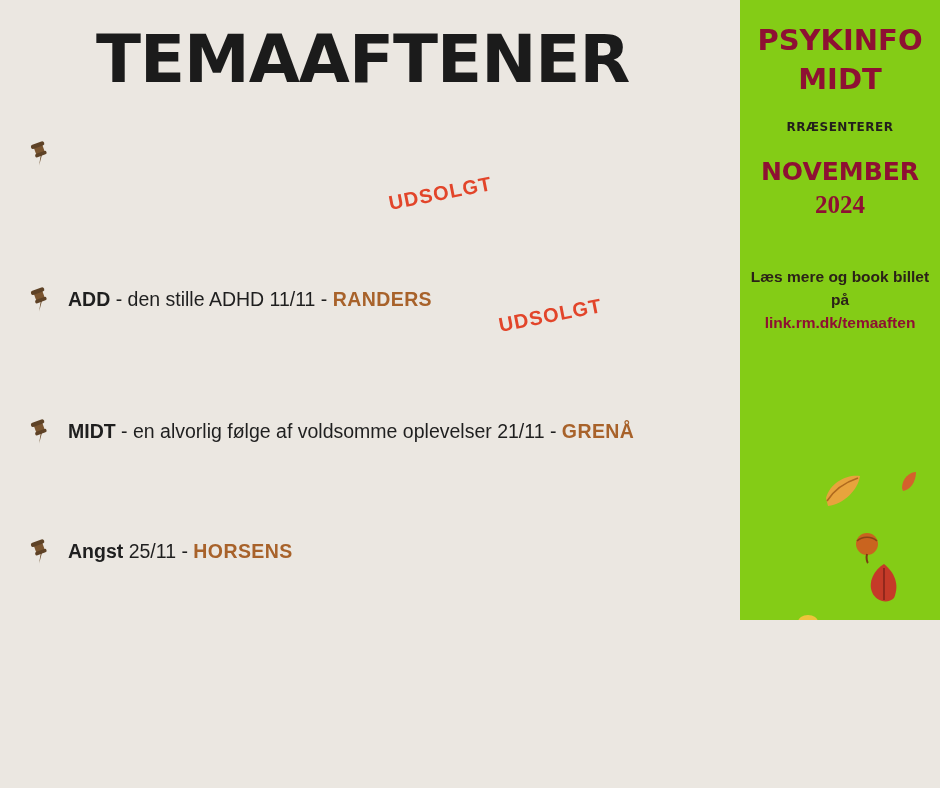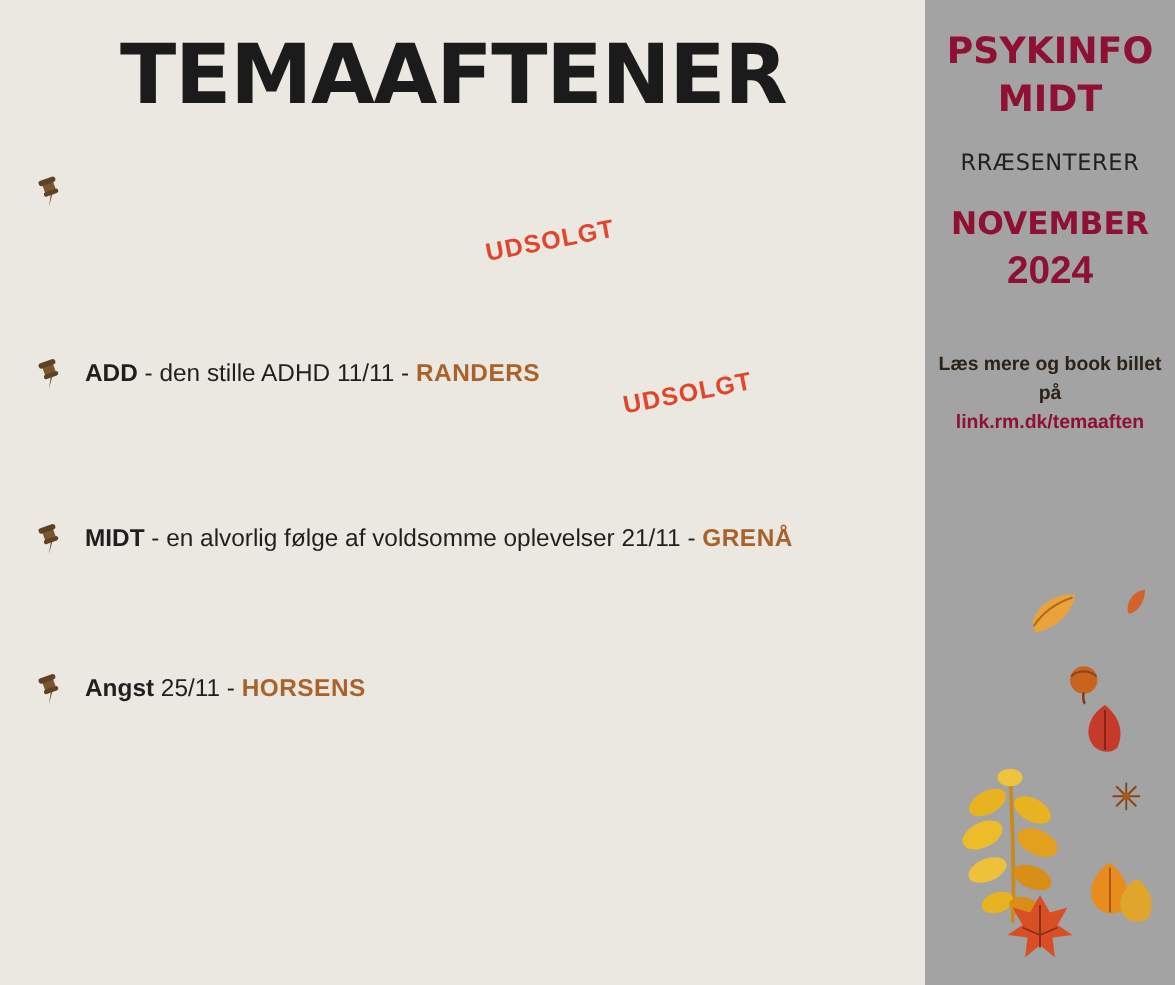--- a/index.html
+++ b/index.html
@@ -86,57 +86,57 @@
     transform: rotate(-11deg);
     white-space: nowrap;
   }
   .so-1 { left: 388px; top: 44px; }
   .so-2 { left: 498px; top: 20px; }
 
   
   .right {
     position: relative;
     width: 200px;
-    height: 788px;
-    background: #a3a3a3;
+    height: 620px;
+    background: #84cc16;
     text-align: center;
     box-sizing: border-box;
     padding-top: 22px;
     overflow: hidden;
   }
   .brand {
     font-family: "DejaVu Sans", sans-serif;
     font-weight: bold;
     font-size: 29px;
     line-height: 1.28;
     color: #8e1033;
     margin: 0 0 2px 0;
     letter-spacing: 0px;
   }
   .presents {
     font-family: "DejaVu Sans", sans-serif;
-    font-weight: normal;
-    font-size: 18px;
+    font-weight: bold;
+    font-size: 12px;
     color: #231f1c;
     letter-spacing: 0.5px;
     margin-top: 22px;
   }
   .month {
     font-family: "DejaVu Sans", sans-serif;
     font-weight: bold;
     font-size: 25px;
     line-height: 1.3;
     color: #8e1033;
     margin-top: 22px;
     letter-spacing: 0px;
   }
   .year {
-    font-family: Liberation Sans, sans-serif;
-    font-weight: bold;
-    font-size: 31px;
+    font-family: Liberation Serif, serif;
+    font-weight: bold;
+    font-size: 25px;
     color: #8e1033;
     line-height: 1.3;
   }
   .book-text {
     font-family: "Liberation Sans", sans-serif;
     font-weight: bold;
     font-size: 15.5px;
     line-height: 1.5;
     color: #2b2218;
     margin-top: 44px;

